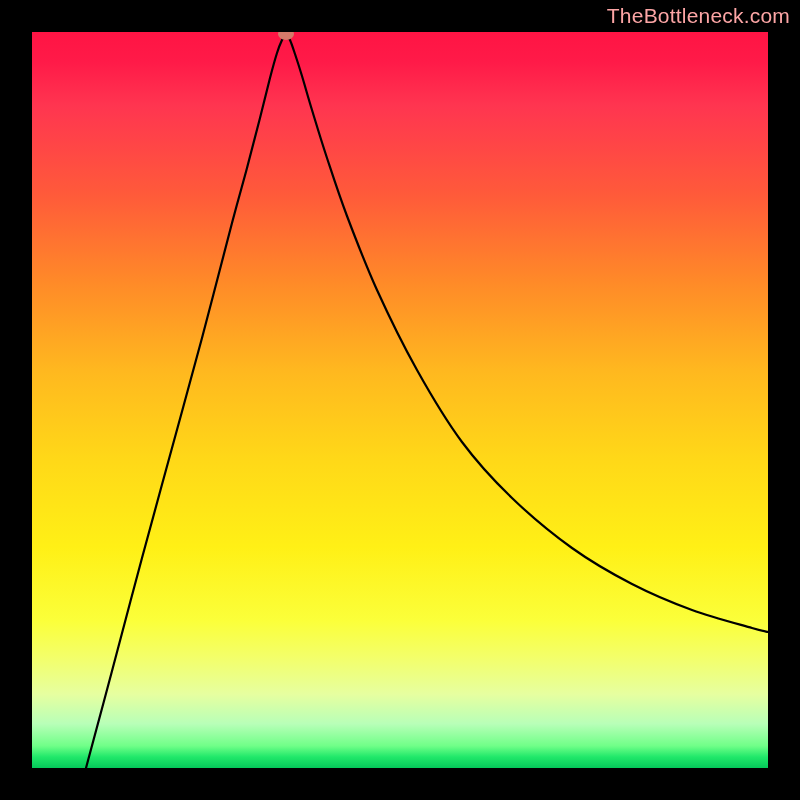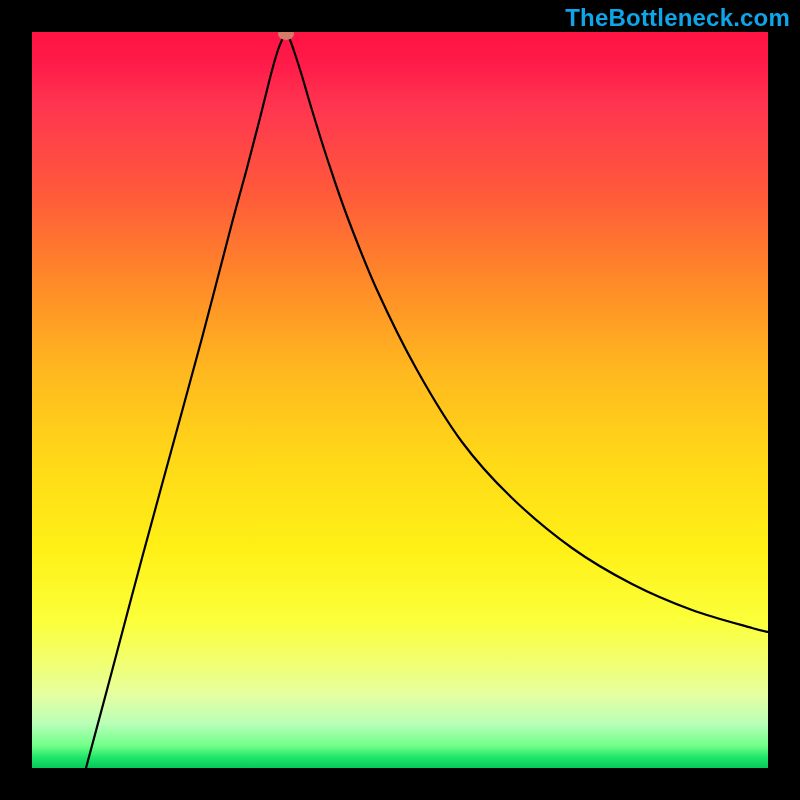--- a/index.html
+++ b/index.html
@@ -8,23 +8,23 @@
     height: 800px;
     background: #000;
     position: relative;
     font-family: Arial, sans-serif;
     overflow: hidden;
   }
   .watermark {
     position: absolute;
     top: 4px;
     right: 10px;
-    color: #0ea5e9;
-    font-size: 24px;
-    font-weight: 700;
+    color: #fca5a5;
+    font-size: 21px;
+    font-weight: 400;
     z-index: 10;
     letter-spacing: 0.2px;
   }
   .plot-area {
     position: absolute;
     left: 32px;
     top: 32px;
     width: 736px;
     height: 736px;
     overflow: hidden;

